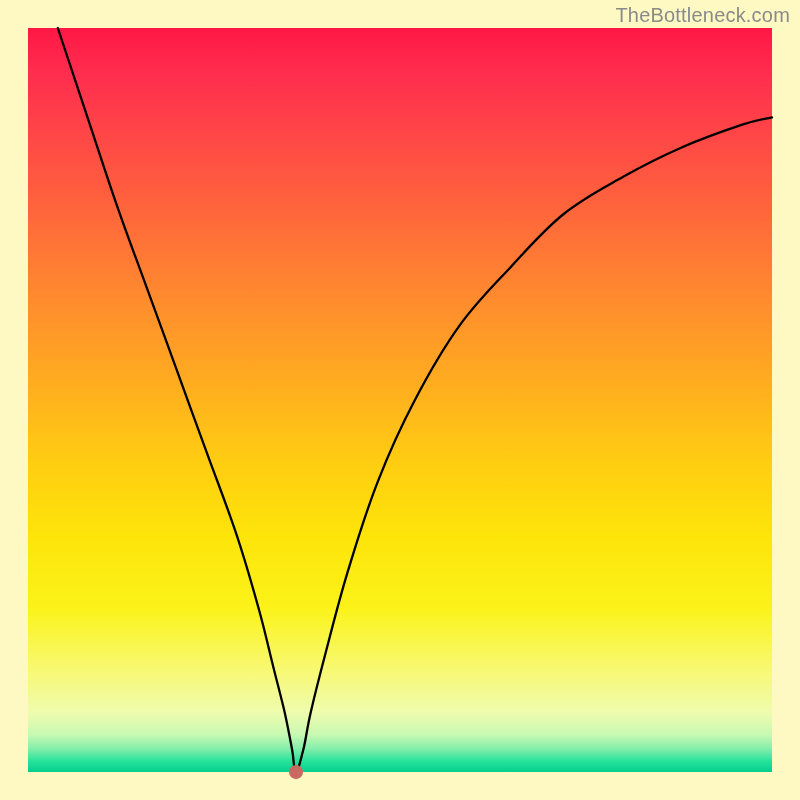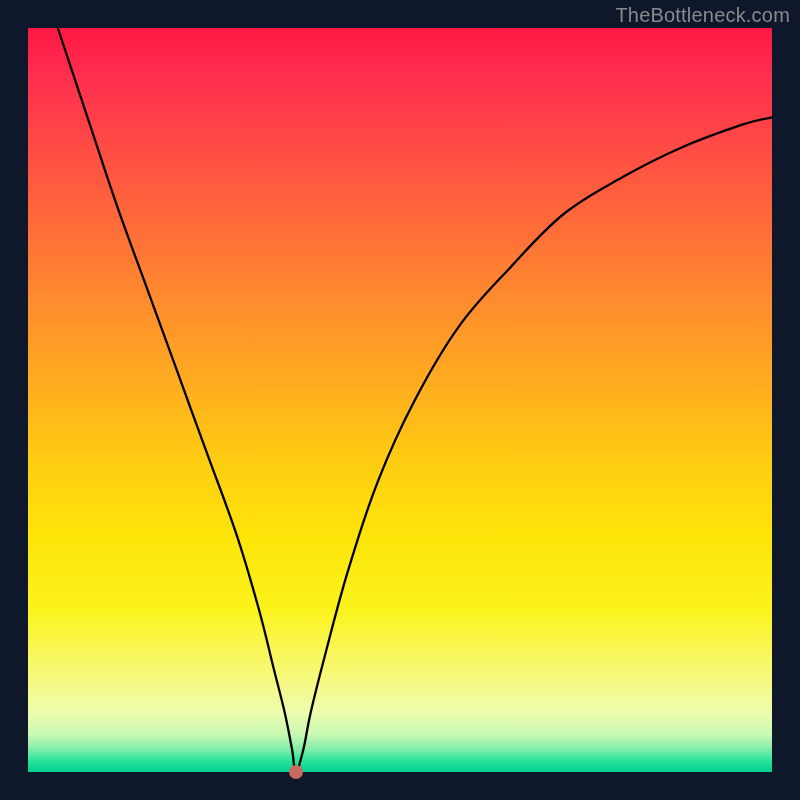--- a/index.html
+++ b/index.html
@@ -8,21 +8,21 @@
     width: 800px;
     height: 800px;
     background: #000;
     overflow: hidden;
     font-family: Arial, Helvetica, sans-serif;
   }
   .outer {
     position: relative;
     width: 800px;
     height: 800px;
-    background: #0f172a;
+    background: #fef9c3;
   }
   .plot {
     position: absolute;
     left: 28px;
     top: 28px;
     width: 744px;
     height: 744px;
     
     background: linear-gradient(
       to bottom,

